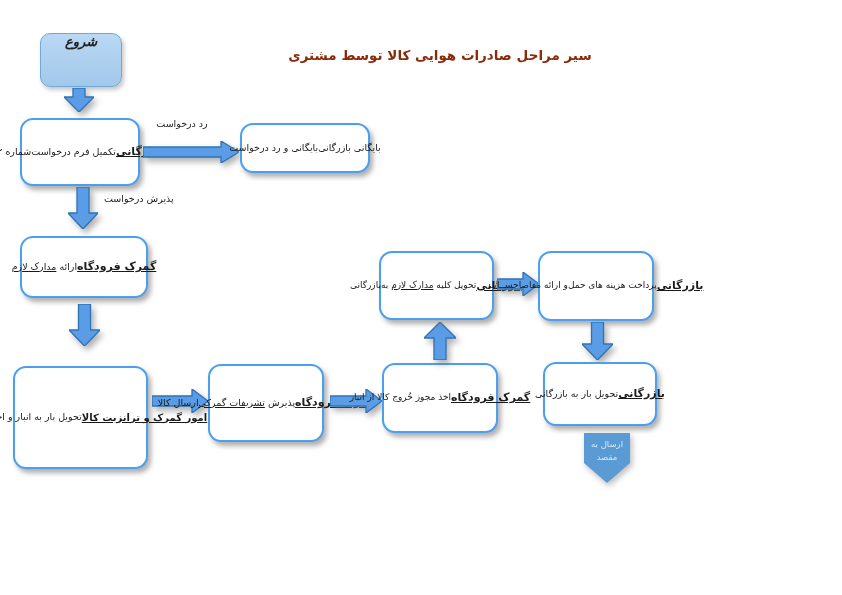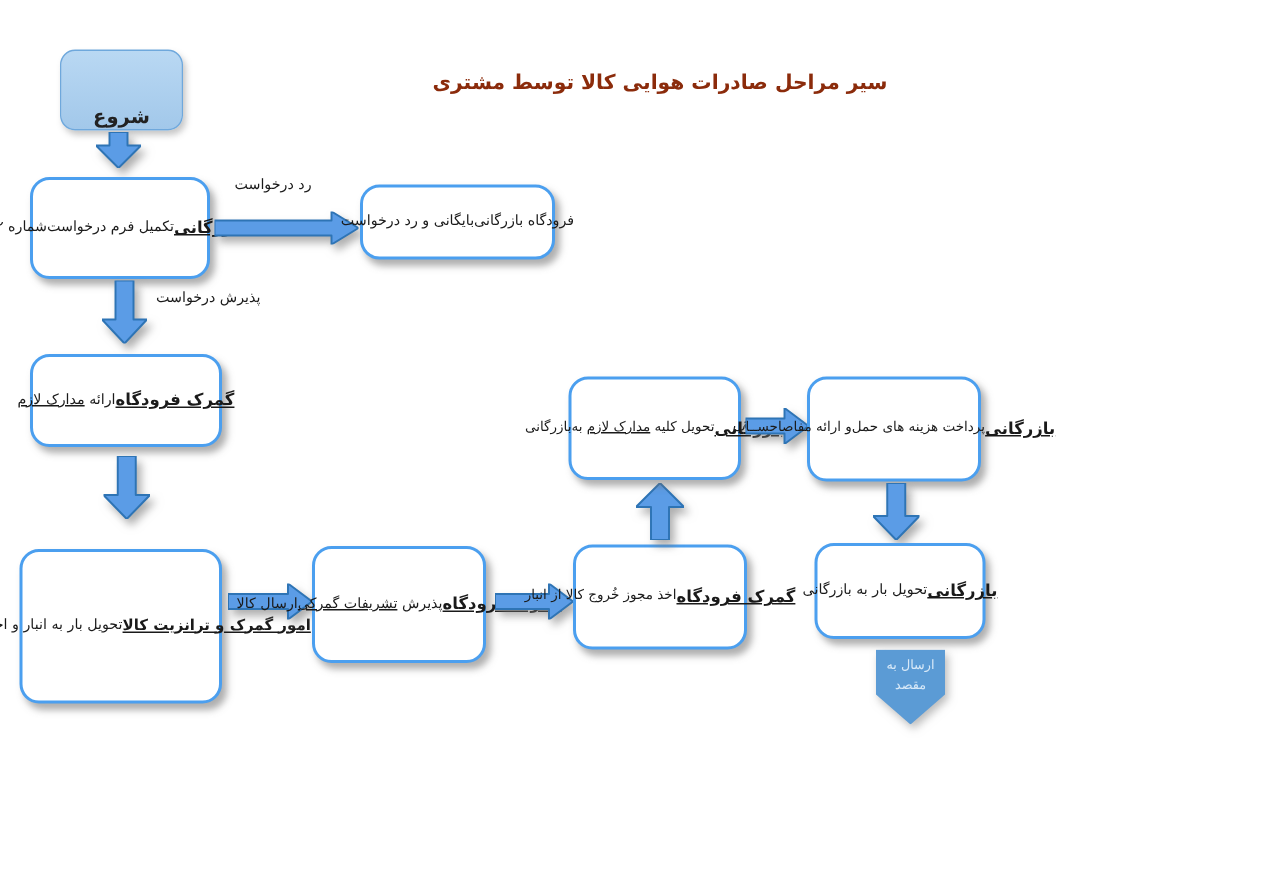--- a/index.html
+++ b/index.html
@@ -19,22 +19,22 @@
     padding:3px 4px;box-sizing:border-box;color:#1a1a1a;text-align:center;
   }
   .box-title{font-size:11px;font-weight:bold;text-decoration:underline;white-space:nowrap;line-height:1.6;}
   .box-title.small-title{font-size:10px;}
   .box-line{font-size:9.5px;line-height:1.75;white-space:nowrap;}
   .u{text-decoration:underline;}
   .start-box{
     position:absolute;border-radius:10px;
     background:linear-gradient(180deg,#b9d8f3 0%,#a2c8ea 100%);
     border:1.5px solid #6FA8DC;box-shadow:2px 3px 4px rgba(130,130,130,.45);
-    display:flex;align-items:flex-end;justify-content:center;
-    font-size:13px;font-weight:bold;color:#222;
+    display:flex;align-items:flex-start;justify-content:center;
+    font-size:13px;font-weight:bold;color:#222;font-style:italic;
   }
   .arrow{position:absolute;filter:drop-shadow(3px 4px 3px rgba(110,110,110,.55));}
   .arrow polygon{fill:var(--arrow-fill,#5B9CE6);stroke:var(--arrow-border,#2E74B5);stroke-width:1.3;stroke-linejoin:round;}
   .edge-label{position:absolute;font-size:9.5px;color:#1a1a1a;white-space:nowrap;}
   .pent-wrap{position:absolute;filter:drop-shadow(2px 3px 3px rgba(120,120,120,.5));}
   .pentagon{
     width:46px;height:50px;background:var(--pentagon-fill,#5B9BD5);
     clip-path:polygon(0 0,100% 0,100% 60%,50% 100%,0 60%);
     display:flex;flex-direction:column;align-items:center;justify-content:flex-start;
     padding-top:5px;box-sizing:border-box;
@@ -62,21 +62,21 @@
     <div class="box-line">شماره ۲</div>
   </div>
 
   <div class="edge-label" style="left:141px;top:118px;width:82px;text-align:center">رد درخواست</div>
 
   <svg class="arrow" style="left:143px;top:141px" width="96" height="22" viewBox="0 0 96 22">
     <polygon points="0,6 78,6 78,0 96,11 78,22 78,16 0,16"></polygon>
   </svg>
 
   <div class="box" style="left:240px;top:123px;width:130px;height:50px">
-    <div class="box-line">فرودگاه بازرگانی</div>
+    <div class="box-line">بایگانی بازرگانی</div>
     <div class="box-line">بایگانی و رد درخواست</div>
   </div>
 
   <svg class="arrow" style="left:68px;top:187px" width="30" height="42" viewBox="0 0 30 42">
     <polygon points="9,0 21,0 21,26 30,26 15,42 0,26 9,26"></polygon>
   </svg>
 
   <div class="edge-label" style="left:104px;top:193px">پذیرش درخواست</div>
 
   <div class="box" style="left:20px;top:236px;width:128px;height:62px">

